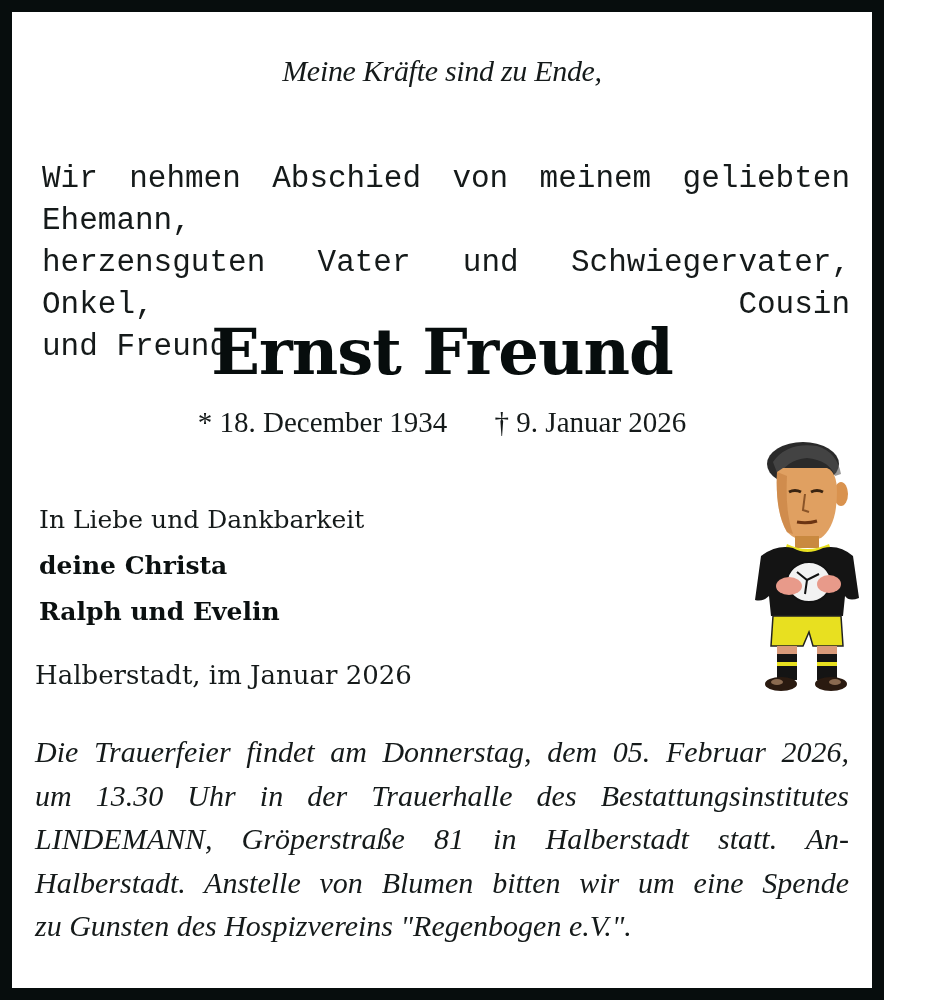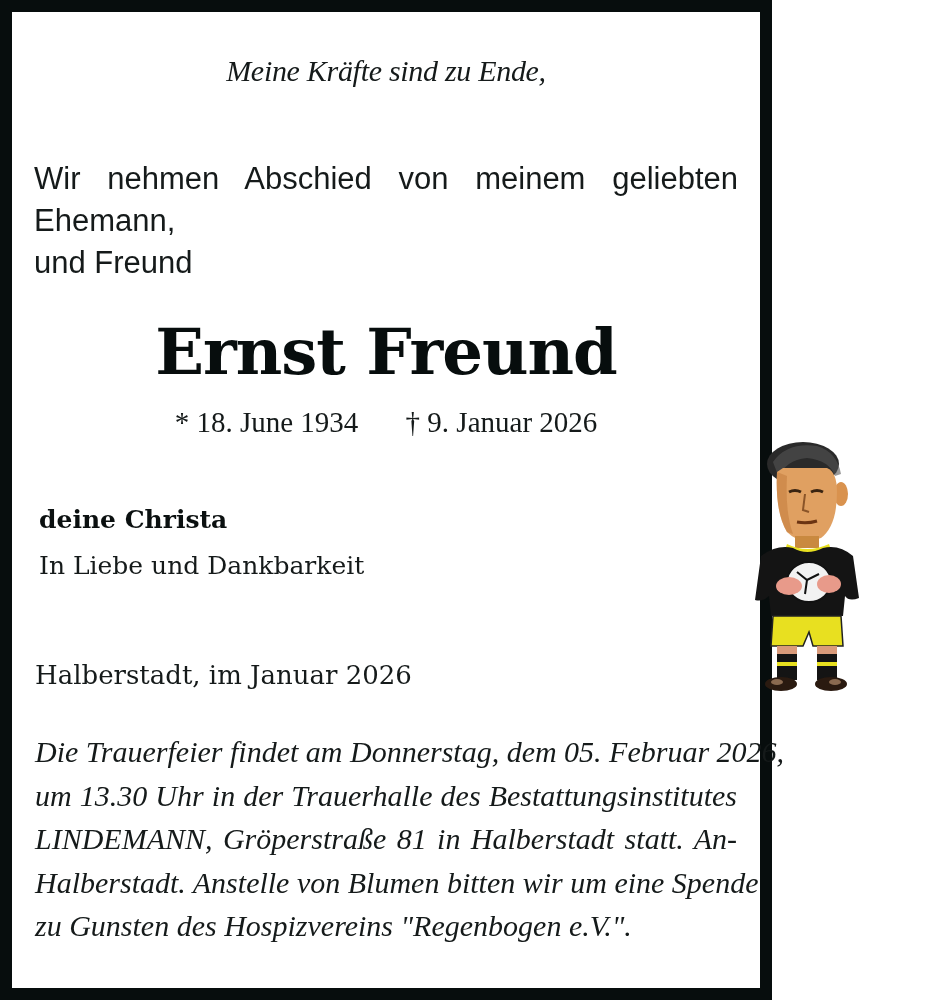--- a/index.html
+++ b/index.html
@@ -9,43 +9,43 @@
     }
     body {
       width: 948px;
       height: 1000px;
       overflow: hidden;
       position: relative;
     }
     .frame {
       position: absolute;
       left: 0; top: 0;
-      width: 772px; height: 1000px;
+      width: 884px; height: 1000px;
       box-sizing: border-box;
       border: 12px solid #070d0d;
       background: #ffffff;
       color: #151a1a;
       font-family: "DejaVu Serif", "Liberation Serif", serif;
     }
     .motto {
       position: absolute;
       left: 0; right: 0;
       top: 38px;
       text-align: center;
       font-family: "Liberation Serif", serif;
       font-style: italic;
       font-size: 30px;
       line-height: 42px;
       letter-spacing: -0.3px;
     }
     .intro {
       position: absolute;
-      left: 22px; right: 22px;
+      left: 30px; right: 22px;
       top: 146px;
-      font-family: Liberation Sans, sans-serif;
+      font-family: Liberation Mono, monospace;
       font-size: 31px;
       line-height: 42px;
       text-align: justify;
       text-align-last: left;
     }
     .intro span { display: block; }
     .intro .j { text-align: justify; text-align-last: justify; }
     .name {
       position: absolute;
       left: 0; right: 0;
@@ -109,33 +109,35 @@
 <body>
 
 <div class="frame">
 
   <div class="motto">
     <div>Meine Kräfte sind zu Ende,</div>
   </div>
 
   <div class="intro">
     <span class="j">Wir nehmen Abschied von meinem geliebten Ehemann,</span>
+    <span class="j">herzensguten Vater und Schwiegervater, Onkel, Cousin</span>
     <span>und Freund</span>
   </div>
 
   <div class="name">Ernst Freund</div>
 
   <div class="dates">
-    <span class="birth">* 18. June 1934</span>
+    <span class="birth">* 18. December 1934</span>
     <span class="death">† 9. Januar 2026</span>
   </div>
 
   <div class="thanks">
+    <span class="line">In Liebe und Dankbarkeit</span>
     <span class="line bold">deine Christa</span>
-    <span class="line">In Liebe und Dankbarkeit</span>
+    <span class="line bold">Ralph und Evelin</span>
   </div>
 
   <div class="place">Halberstadt, im Januar 2026</div>
 
   <div class="service">
     <span>Die Trauerfeier findet am Donnerstag, dem 05. Februar 2026,</span>
     <span>um 13.30 Uhr in der Trauerhalle des Bestattungsinstitutes</span>
     <span>LINDEMANN, Gröperstraße 81 in Halberstadt statt. An-</span>
     <span>Halberstadt. Anstelle von Blumen bitten wir um eine Spende</span>
     <span class="last">zu Gunsten des Hospizvereins "Regenbogen e.V.".</span>

